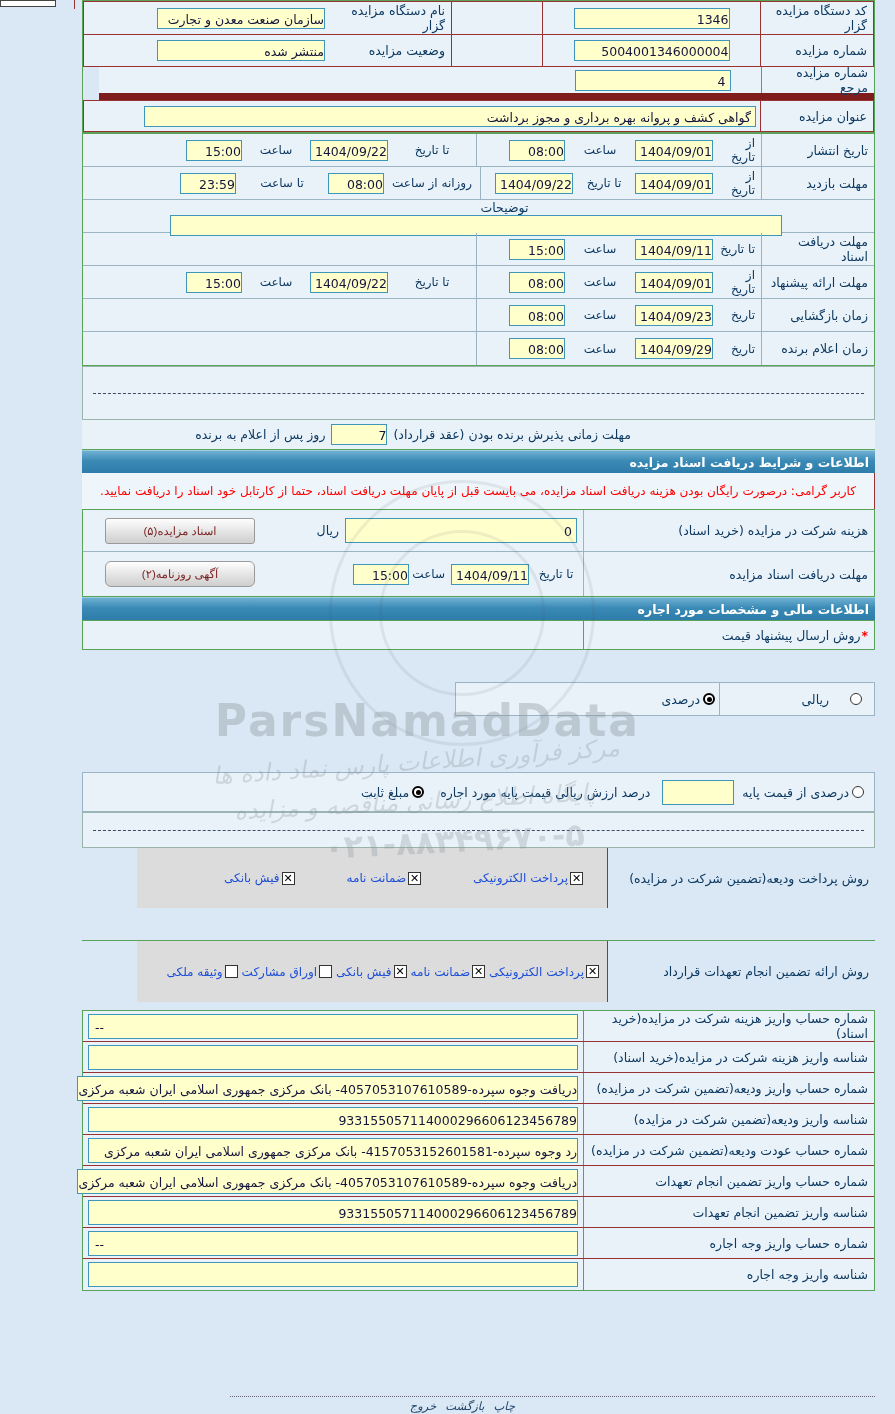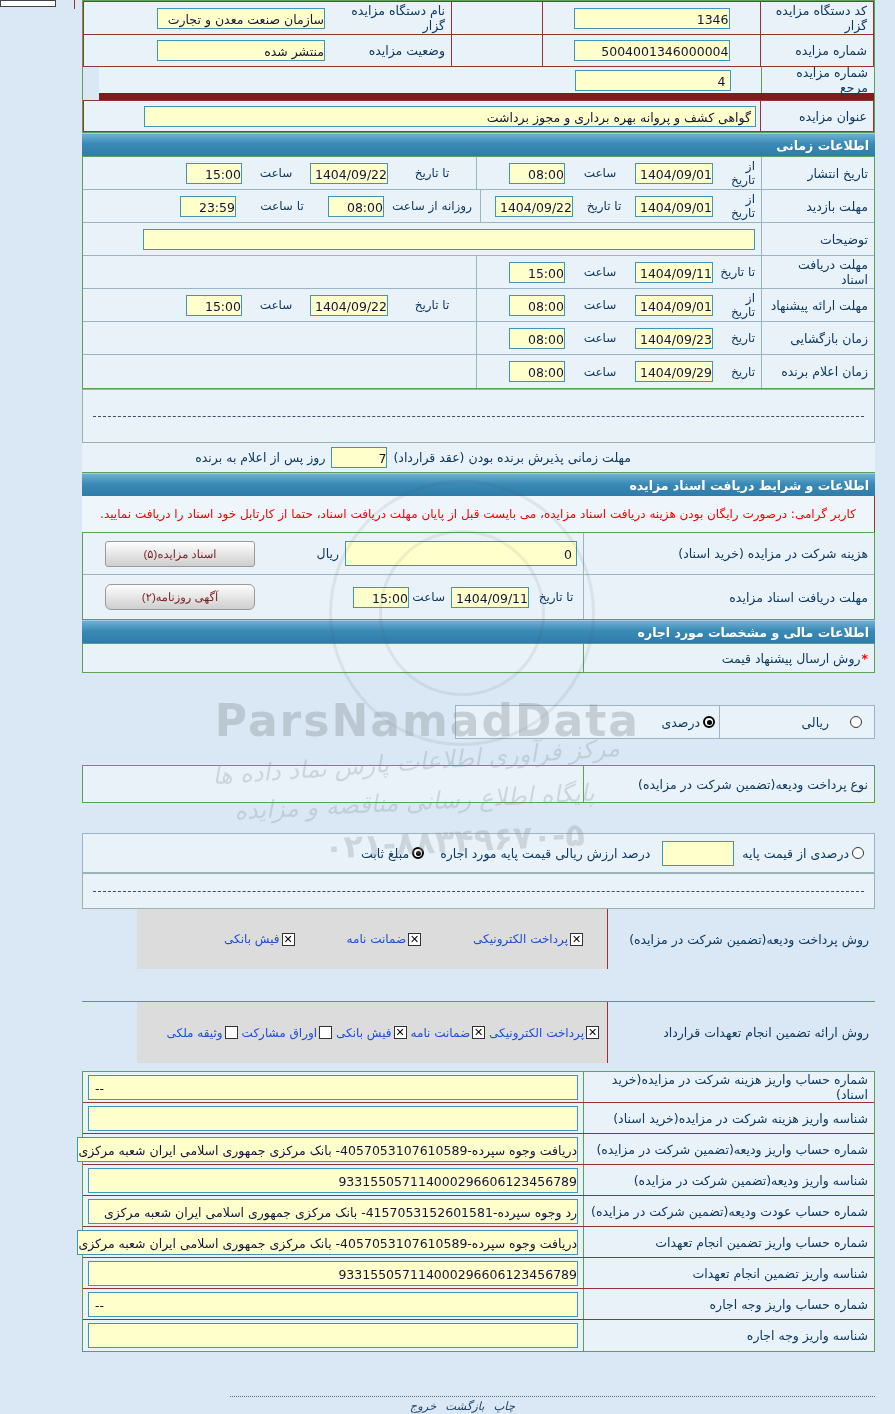--- a/index.html
+++ b/index.html
@@ -118,23 +118,20 @@
     </div>
     <div class="maroonbox trow" style="height:32px;">
       <div class="lbl lblcell" style="width:112px;">عنوان مزایده</div>
       <div class="sep-m"></div>
       <div style="flex:1;display:flex;padding-right:4px;">
         <span class="yinput tright" style="width:612px;">گواهی کشف و پروانه بهره برداری و مجوز برداشت</span>
       </div>
     </div>
   </div>
 
-  <div class="shead">
-    <span>اطلاعات زمانی</span>
-  </div>
   <div class="greenbox">
     <div class="trow" style="height:33px;border-bottom:1px solid #9ab4c4;">
       <div class="lbl lblcell" style="width:112px;">تاریخ انتشار</div>
       <div class="sep-b"></div>
       <div class="lbl small" style="width:48px;">از تاریخ</div>
       <span class="yinput" style="width:78px;">1404/09/01</span>
       <div class="lbl small" style="width:70px;text-align:center;">ساعت</div>
       <span class="yinput" style="width:56px;">08:00</span>
       <div class="gap" style="width:32px;"></div>
       <div class="sep-b"></div>
@@ -149,21 +146,21 @@
       <div class="lbl small" style="width:48px;">از تاریخ</div>
       <span class="yinput" style="width:78px;">1404/09/01</span>
       <div class="lbl small" style="width:62px;text-align:center;">تا تاریخ</div>
       <span class="yinput" style="width:78px;">1404/09/22</span>
       <div class="sep-b" style="margin-right:14px;"></div>
       <div class="lbl small" style="width:96px;text-align:center;">روزانه از ساعت</div>
       <span class="yinput" style="width:56px;">08:00</span>
       <div class="lbl small" style="width:92px;text-align:center;">تا ساعت</div>
       <span class="yinput" style="width:56px;">23:59</span>
     </div>
-    <div class="trow" style="height:33px;border-bottom:1px solid #9ab4c4;">
+    <div class="trow" style="height:33px;border-bottom:1px solid #9ab4c4;flex-direction:column;">
       <div class="lbl lblcell" style="width:112px;">توضیحات</div>
       <div class="sep-b"></div>
       <div style="flex:1;display:flex;padding-right:6px;">
         <span class="yinput tright" style="width:612px;"></span>
       </div>
     </div>
     <div class="trow" style="height:33px;border-bottom:1px solid #9ab4c4;">
       <div class="lbl lblcell" style="width:112px;">مهلت دریافت اسناد</div>
       <div class="sep-b"></div>
       <div class="lbl small" style="width:48px;">تا تاریخ</div>
@@ -266,25 +263,20 @@
     </div>
     <div class="sep-b"></div>
     <div style="flex:1;display:flex;align-items:center;gap:3px;padding-right:4px;">
       <span class="rd checked"></span>
       <span class="lbl" style="padding:0;">درصدی</span>
     </div>
   </div>
 
   <div style="height:26px;"></div>
 
-  <div class="greenbox trow" style="height:38px;">
-    <div class="lbl lblcell" style="width:290px;">نوع پرداخت ودیعه(تضمین شرکت در مزایده)</div>
-    <div class="sep-g"></div>
-    <div style="flex:1;"></div>
-  </div>
 
   <div style="height:30px;"></div>
 
   <div class="trow" style="height:40px;border:1px solid #9ab4c4;">
     <div style="display:flex;align-items:center;gap:3px;padding-right:10px;">
       <span class="rd"></span>
       <span class="lbl" style="padding:0;">درصدی از قیمت پایه</span>
     </div>
     <span class="yinput tall" style="width:72px;margin-right:8px;"></span>
     <div class="lbl" style="margin-right:6px;">درصد ارزش ریالی قیمت پایه مورد اجاره</div>

